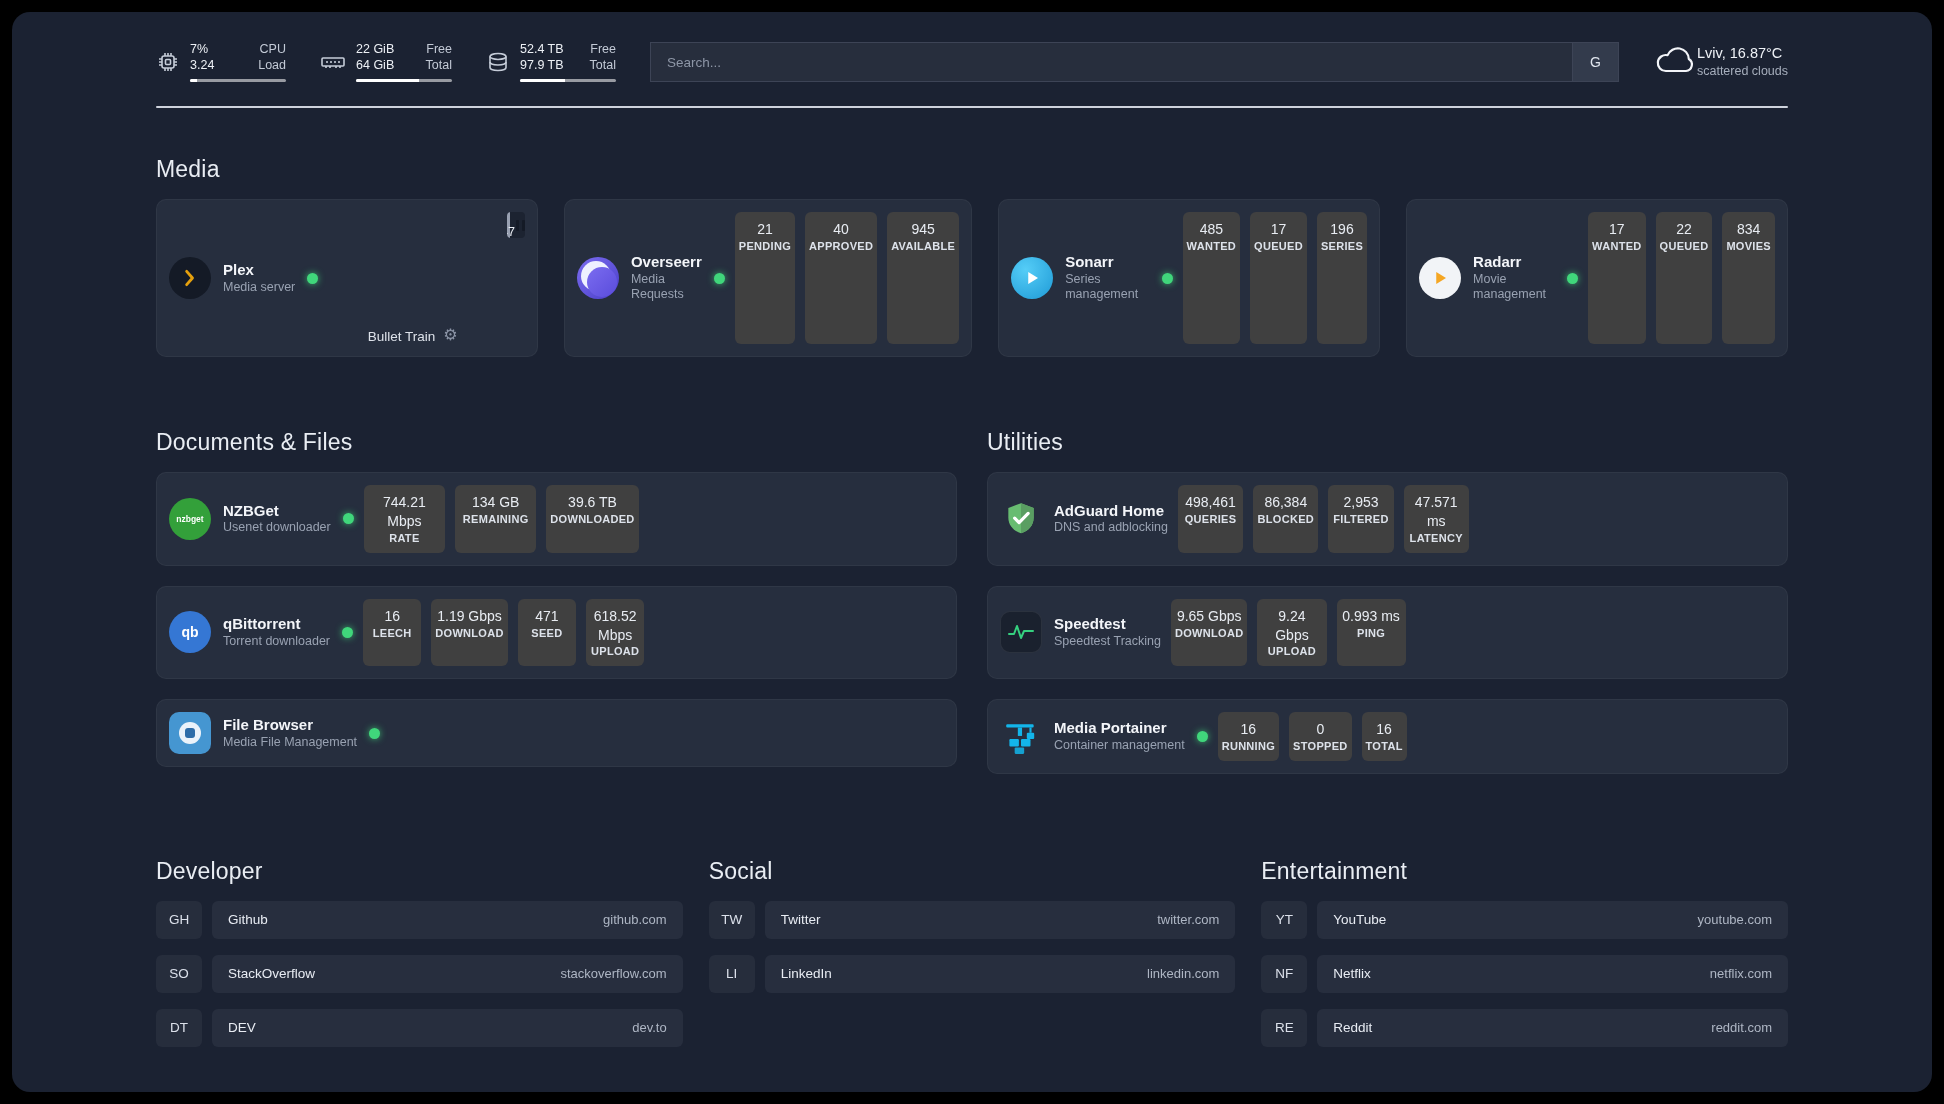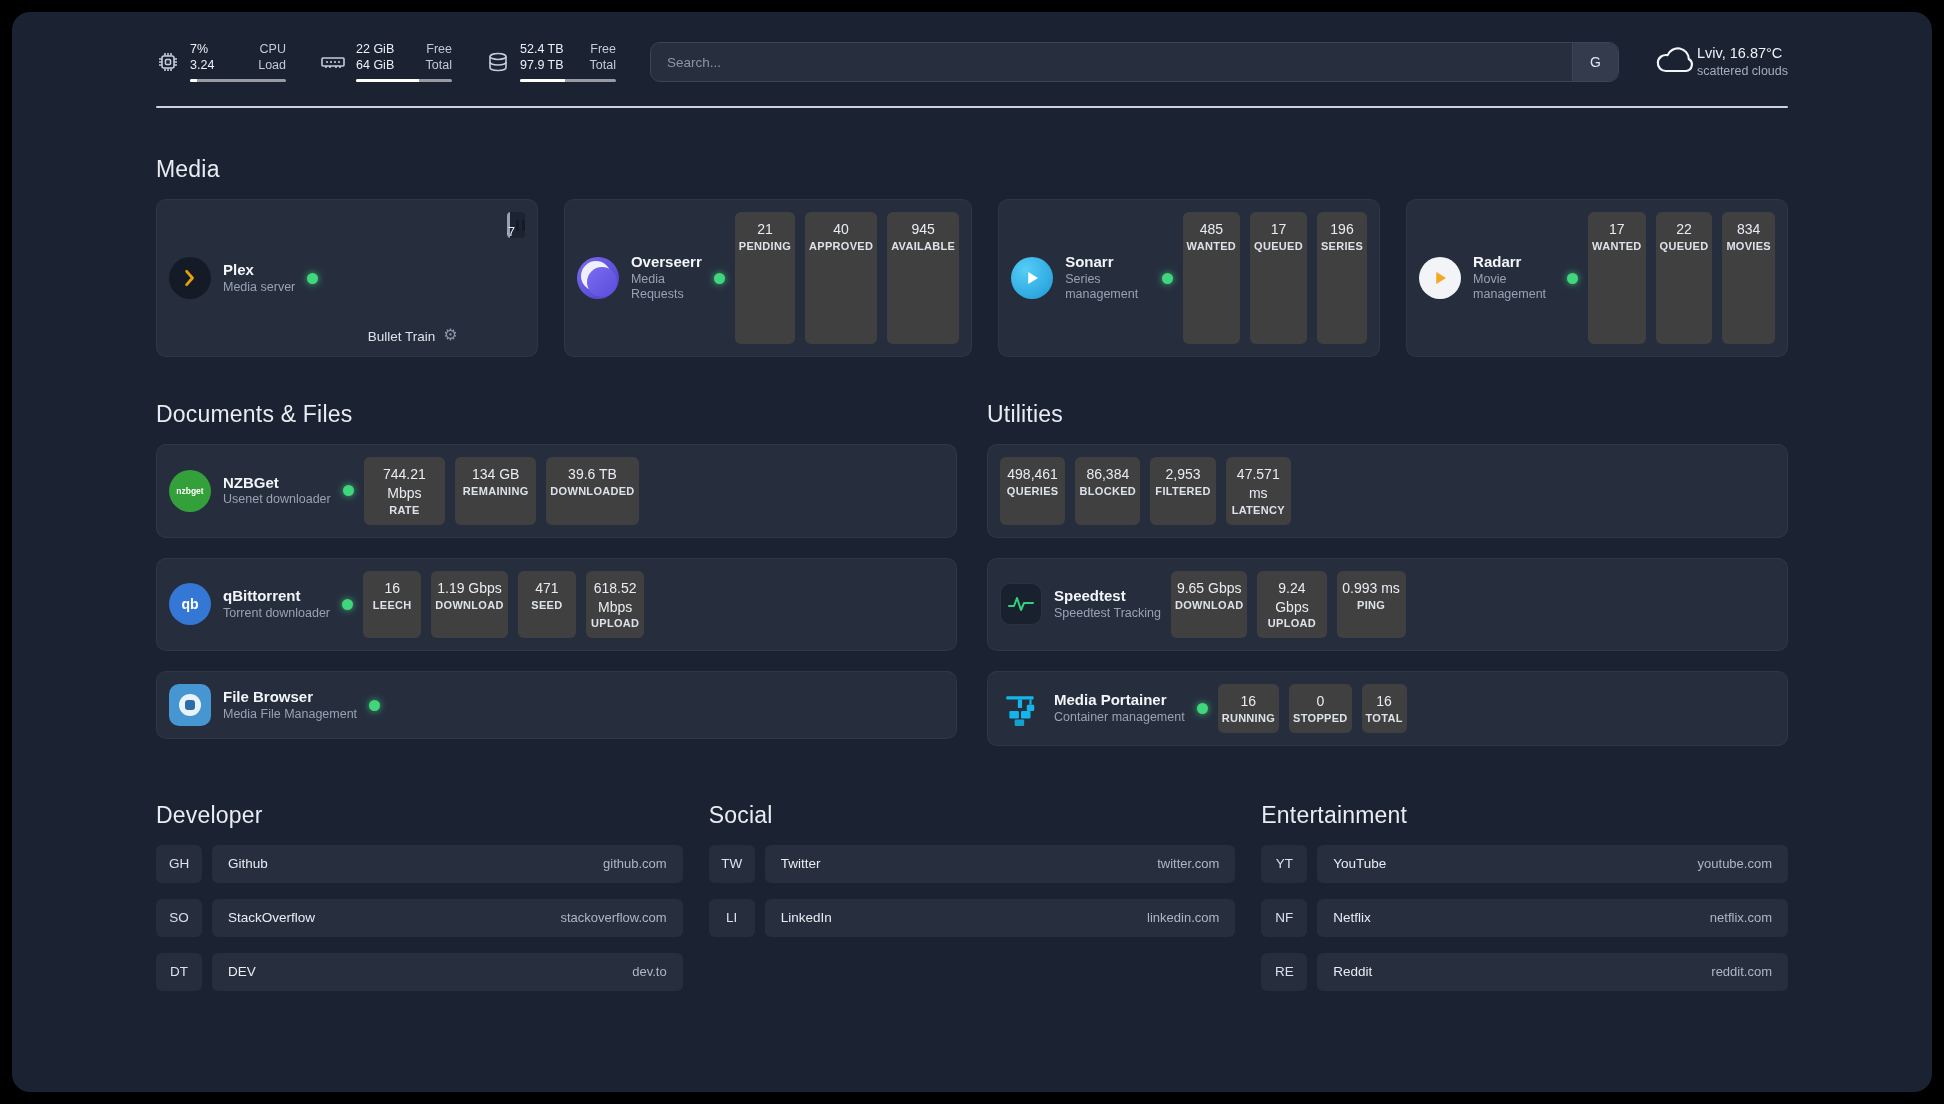--- a/index.html
+++ b/index.html
@@ -17,36 +17,36 @@
   .sys-icon { color: #c6cdd9; display: flex; }
   .sys-body { width: 96px; font-size: 12.5px; line-height: 1.25; }
   .sys-row { display: flex; justify-content: space-between; gap: 12px; }
   .sys-val { color: #edf0f5; }
   .sys-lab { color: #c3cad6; }
   .sys-bar { margin-top: 5px; height: 3px; border-radius: 2px; background: rgba(255,255,255,.55); overflow: hidden; }
   .sys-bar i { display: block; height: 100%; background: #ffffff; }
   .cpu-fill { width: 7%; } .ram-fill { width: 66%; } .disk-fill { width: 47%; }
 
   .searchbar { flex: 1; height: 40px; display: flex; align-items: stretch;
-    background: #272e3d; border: 1px solid #3d4456; border-radius: 10px; overflow: hidden; }
+    background: #272e3d; border: 1px solid #3d4456; border-radius: 0; overflow: hidden; }
   .searchbar input { flex: 1; background: transparent; border: 0; outline: none;
     padding: 0 16px; font-size: 13.5px; color: #e5e9f0; font-family: inherit; }
   .searchbar input::placeholder { color: #8d96a6; }
   .search-provider { width: 46px; display: flex; align-items: center; justify-content: center;
     background: #333b4c; border-left: 1px solid #3d4456; color: #e0e5ee; font-size: 14px; cursor: pointer; }
 
   .weather { display: flex; align-items: center; flex: none; }
   .weather-text { line-height: 1.3; }
   .weather-loc { font-size: 14.5px; color: #eef1f6; }
   .weather-cond { font-size: 12.5px; color: #a6aebc; }
 
   .divider { height: 2px; background: #dde2ea; border-radius: 1px; margin-top: 24px; opacity: .92; }
 
   
-  h2.section-title { font-size: 23px; font-weight: 500; color: #e9edf3; letter-spacing: .2px; }
+  h2.section-title { font-size: 23px; font-weight: 500; color: #e9edf3; letter-spacing: .2px; margin-top: 28px; }
   .section-media { margin-top: 48px; }
   .section-media .grid4 { margin-top: 16px; display: grid; grid-template-columns: repeat(4, 1fr); gap: 26px; }
 
   .card { background: #262e3e; border: 1px solid rgba(255,255,255,.045); border-radius: 10px;
     padding: 12px; display: flex; flex-direction: row; gap: 10px; }
   .card.tall { min-height: 158px; justify-content: space-between; }
   .card-head { display: flex; align-items: center; gap: 12px; }
   .svc-icon { width: 42px; height: 42px; flex: none; display: flex; align-items: center;
     justify-content: center; border-radius: 50%; position: relative; overflow: hidden; }
   .svc-icon.square { border-radius: 10px; }
@@ -394,20 +394,33 @@
           </div>
 
         </div>
       </div>
 
       <div>
         <h2 class="section-title">Utilities</h2>
         <div class="col-stack">
 
           <div class="card">
+            <div class="card-head">
+              <span class="svc-icon icon-adguard">
+                <svg width="38" height="38" viewBox="0 0 24 24">
+                  <path d="M12 2l8 3v6c0 5-3.4 8.6-8 10-4.6-1.4-8-5-8-10V5z" fill="#68bc71"></path>
+                  <path d="M12 2l8 3v6c0 5-3.4 8.6-8 10z" fill="#5a9e62"></path>
+                  <path d="M8 11.5l2.8 2.8 5.7-5.8" fill="none" stroke="#ffffff" stroke-width="2" stroke-linecap="round" stroke-linejoin="round"></path>
+                </svg>
+              </span>
+              <div class="svc-meta">
+                <div class="svc-name">AdGuard Home</div>
+                <div class="svc-sub">DNS and adblocking</div>
+              </div>
+            </div>
             <div class="stats">
               <div class="stat">
                 <div class="stat-value">498,461</div>
                 <div class="stat-label">QUERIES</div>
               </div>
               <div class="stat">
                 <div class="stat-value">86,384</div>
                 <div class="stat-label">BLOCKED</div>
               </div>
               <div class="stat">

